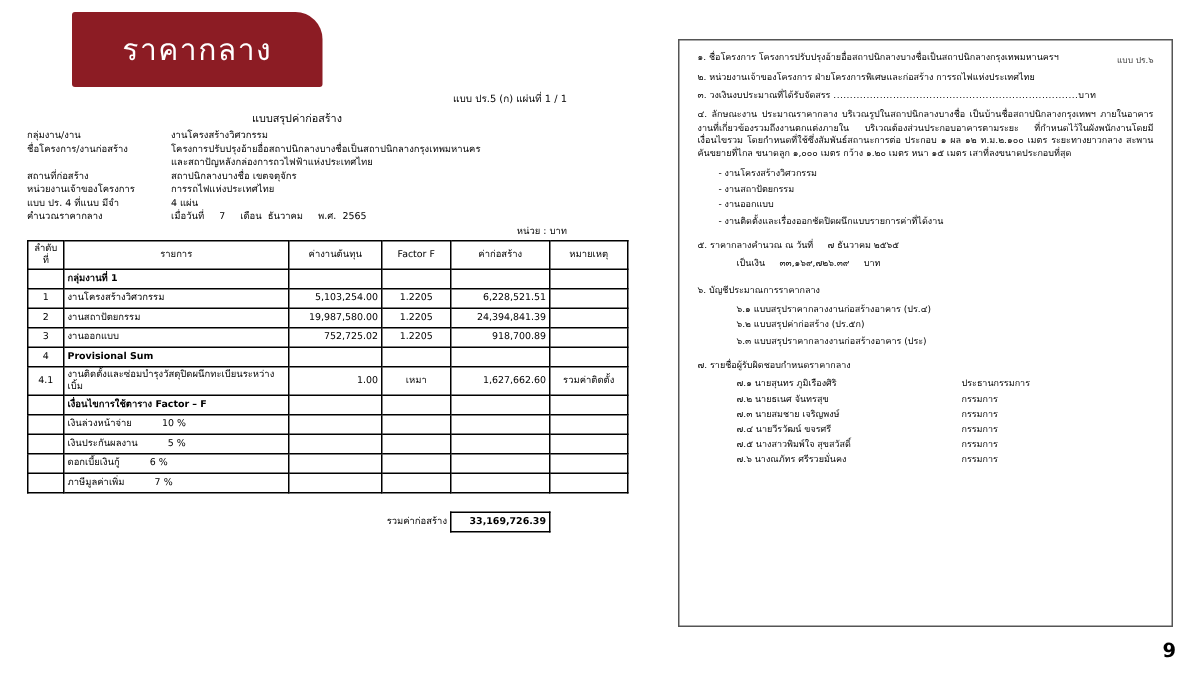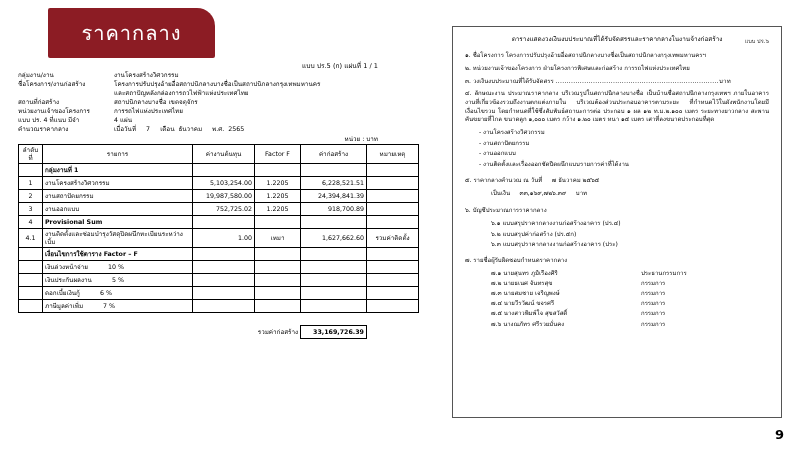--- a/index.html
+++ b/index.html
@@ -132,20 +132,21 @@
 <body>
 
 <div class="title-banner">
   <span>ราคากลาง</span>
 </div>
 
 <div class="left-doc">
 
   <div class="form-code">แบบ ปร.5 (ก) แผ่นที่ 1 / 1</div>
 
+  <div class="doc-center-head">แบบสรุปค่าก่อสร้าง</div>
 
   <table class="hdr-table">
     <tbody>
         <tr>
       <td class="hdr-lbl">กลุ่มงาน/งาน</td>
       <td class="hdr-val">งานโครงสร้างวิศวกรรม</td>
     </tr>
     <tr>
       <td class="hdr-lbl">ชื่อโครงการ/งานก่อสร้าง</td>
       <td class="hdr-val">โครงการปรับปรุงอ้ายอื่อสถาปนิกลางบางชื่อเป็นสถาปนิกลางกรุงเทพมหานคร</td>
@@ -313,21 +314,20 @@
         <td class="c-fac grand-lbl" style="text-align:right;white-space:nowrap;">รวมค่าก่อสร้าง</td>
         <td class="c-mid grand-val">33,169,726.39</td>
         <td class="c-rem grand-lbl"></td>
       </tr>
     </tbody>
   </table>
 </div>
 
 <div class="right-doc">
   <div class="rd-topcode">แบบ ปร.๖</div>
-  <div class="rd-title">ตารางแสดงวงเงินงบประมาณที่ได้รับจัดสรรและราคากลางในงานจ้างก่อสร้าง</div>
 
   <div class="rd-p">
     <span>๑.</span>
     <span>ชื่อโครงการ</span>
     <span>โครงการปรับปรุงอ้ายอื่อสถาปนิกลางบางชื่อเป็นสถาปนิกลางกรุงเทพมหานครฯ</span>
   </div>
   <div class="rd-p">
     <span>๒.</span>
     <span>หน่วยงานเจ้าของโครงการ</span>
     <span>ฝ่ายโครงการพิเศษและก่อสร้าง การรถไฟแห่งประเทศไทย</span>

